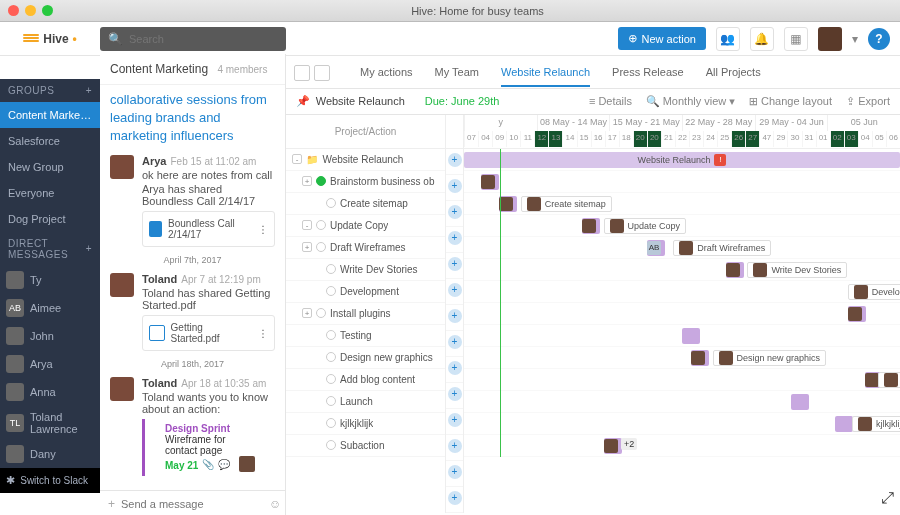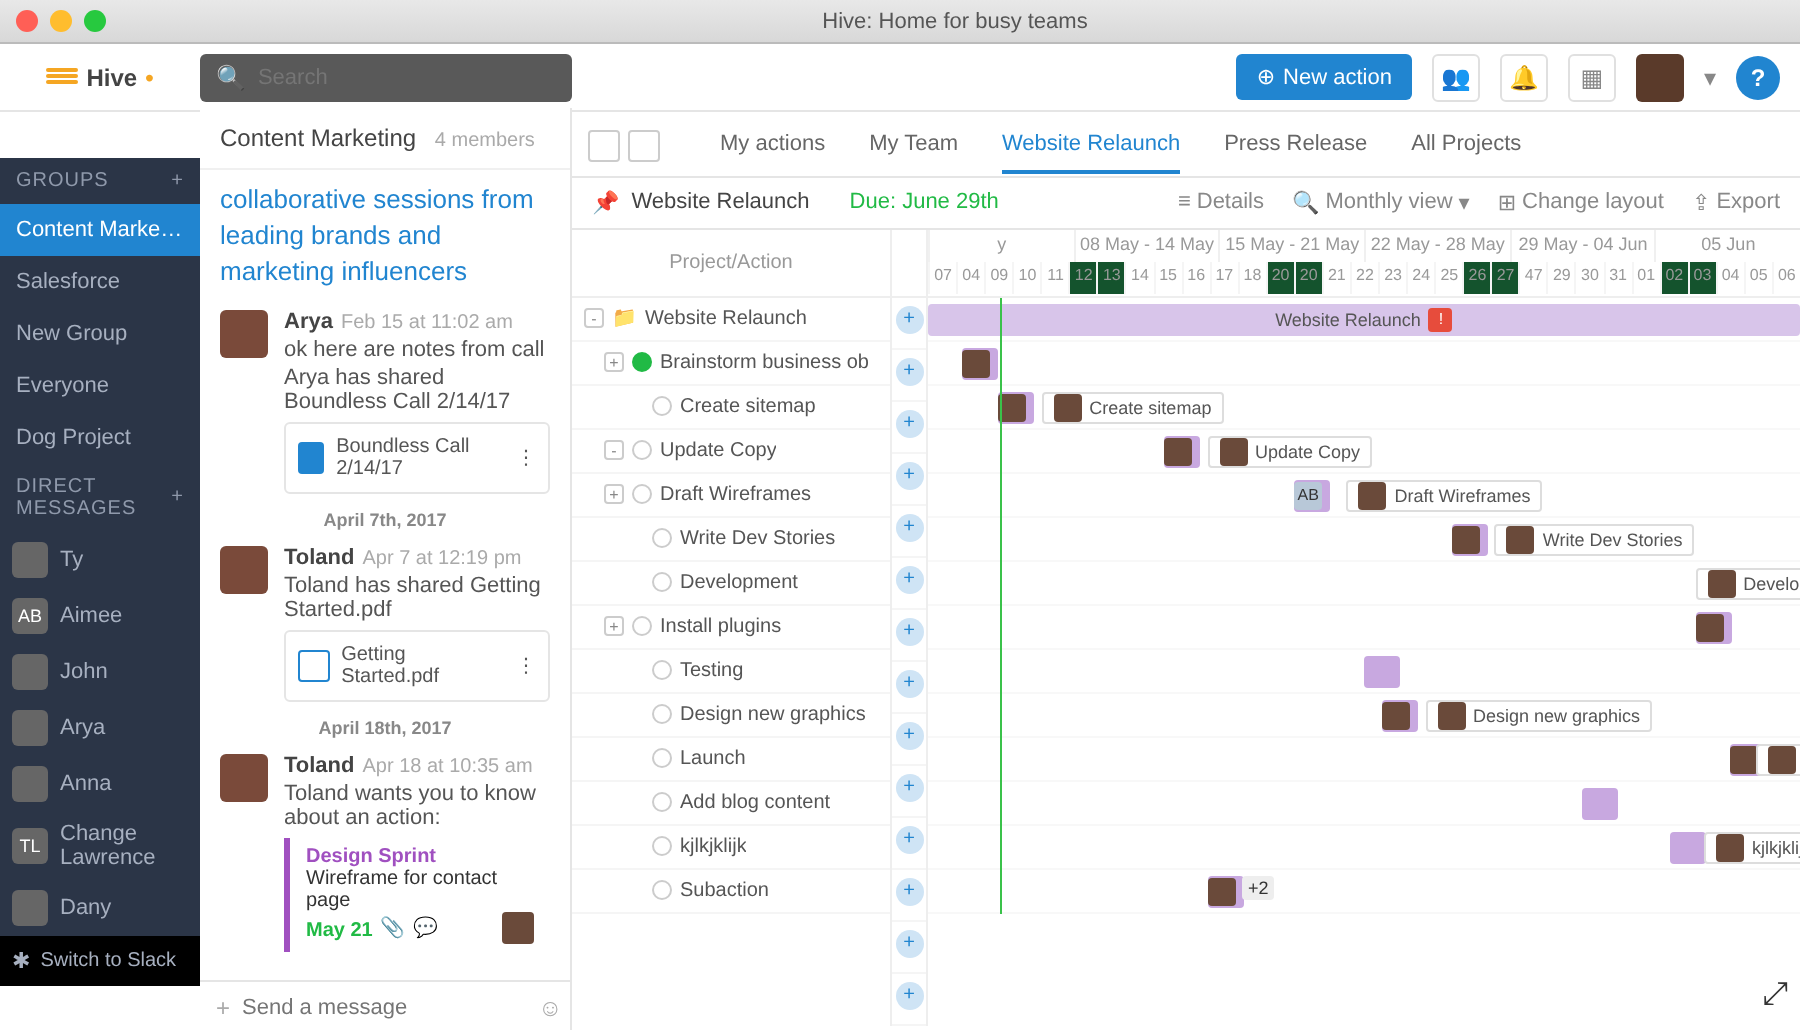--- a/index.html
+++ b/index.html
@@ -36,22 +36,22 @@
 .session-link{color:#2185d0;font-size:13px;line-height:1.4;display:block;margin-bottom:10px;}
 .msg{display:flex;gap:8px;margin-bottom:8px;}
 .msg-av{width:24px;height:24px;border-radius:3px;background:#7a4a3a;flex-shrink:0;}
 .msg-body{flex:1;font-size:11px;}
 .msg-body .name{font-weight:600;color:#444;}
 .msg-body .time{color:#aaa;font-size:10px;margin-left:4px;}
 .msg-text{color:#555;margin-top:2px;}
 .attach{border:1px solid #e5e5e5;border-radius:3px;padding:6px;display:flex;align-items:center;gap:6px;margin-top:4px;font-size:10px;color:#555;}
 .attach .ficon{width:16px;height:16px;background:#2185d0;border-radius:2px;}
 .attach .ficon.pdf{background:#fff;border:1px solid #2185d0;}
-.date-sep{text-align:center;font-size:9px;color:#888;font-weight:700;margin:8px 0;}
-.action-card{border-left:3px solid #a050c0;padding:4px 8px;margin-top:4px;font-size:10px;}
+.date-sep{text-align:center;font-size:9px;color:#888;font-weight:400;margin:8px 0;}
+.action-card{border-left:3px solid #a050c0;padding:4px 20px;margin-top:4px;font-size:10px;}
 .action-card .title{color:#a050c0;font-weight:600;}
 .action-card .due{color:#21ba45;font-weight:600;margin-top:2px;}
 .compose{border-top:1px solid #e5e5e5;padding:6px 8px;display:flex;align-items:center;gap:6px;color:#aaa;}
 .compose input{flex:1;border:none;outline:none;font-size:11px;}
 .workspace{flex:1;display:flex;flex-direction:column;}
 .ws-tabs{height:30px;border-bottom:1px solid #e5e5e5;display:flex;align-items:center;padding-left:8px;gap:18px;font-size:11px;}
 .view-switch{display:flex;gap:4px;margin-right:12px;}
 .vs{width:16px;height:16px;border:1px solid #ccc;border-radius:2px;cursor:pointer;}
 .tab{color:#666;padding:7px 0;cursor:pointer;}
 .tab.active{color:#2185d0;border-bottom:2px solid #2185d0;}
@@ -165,21 +165,21 @@
         <div class="dm-item">
           <div class="dm-av"></div>
           <span>Arya</span>
         </div>
         <div class="dm-item">
           <div class="dm-av"></div>
           <span>Anna</span>
         </div>
         <div class="dm-item">
           <div class="dm-av">TL</div>
-          <span>Change Lawrence</span>
+          <span>Toland Lawrence</span>
         </div>
         <div class="dm-item">
           <div class="dm-av"></div>
           <span>Dany</span>
         </div>
       </div>
     <div class="leftnav-footer">
       <span>✱</span>
       <span style="font-size:10px;">Switch to Slack</span>
     </div>
@@ -306,26 +306,26 @@
               <span class="name">Testing</span>
             </div>
             <div class="task-row" style="padding-left: 26px;">
               <span style="width:10px;"></span>
               <span class="chk "></span>
               <span class="name">Design new graphics</span>
             </div>
             <div class="task-row" style="padding-left: 26px;">
               <span style="width:10px;"></span>
               <span class="chk "></span>
+              <span class="name">Add blog content</span>
+            </div>
+            <div class="task-row" style="padding-left: 26px;">
+              <span style="width:10px;"></span>
+              <span class="chk "></span>
               <span class="name">Launch</span>
-            </div>
-            <div class="task-row" style="padding-left: 26px;">
-              <span style="width:10px;"></span>
-              <span class="chk "></span>
-              <span class="name">Add blog content</span>
             </div>
             <div class="task-row" style="padding-left: 26px;">
               <span style="width:10px;"></span>
               <span class="chk "></span>
               <span class="name">kjlkjklijk</span>
             </div>
             <div class="task-row" style="padding-left: 26px;">
               <span style="width:10px;"></span>
               <span class="chk "></span>
               <span class="name">Subaction</span>

